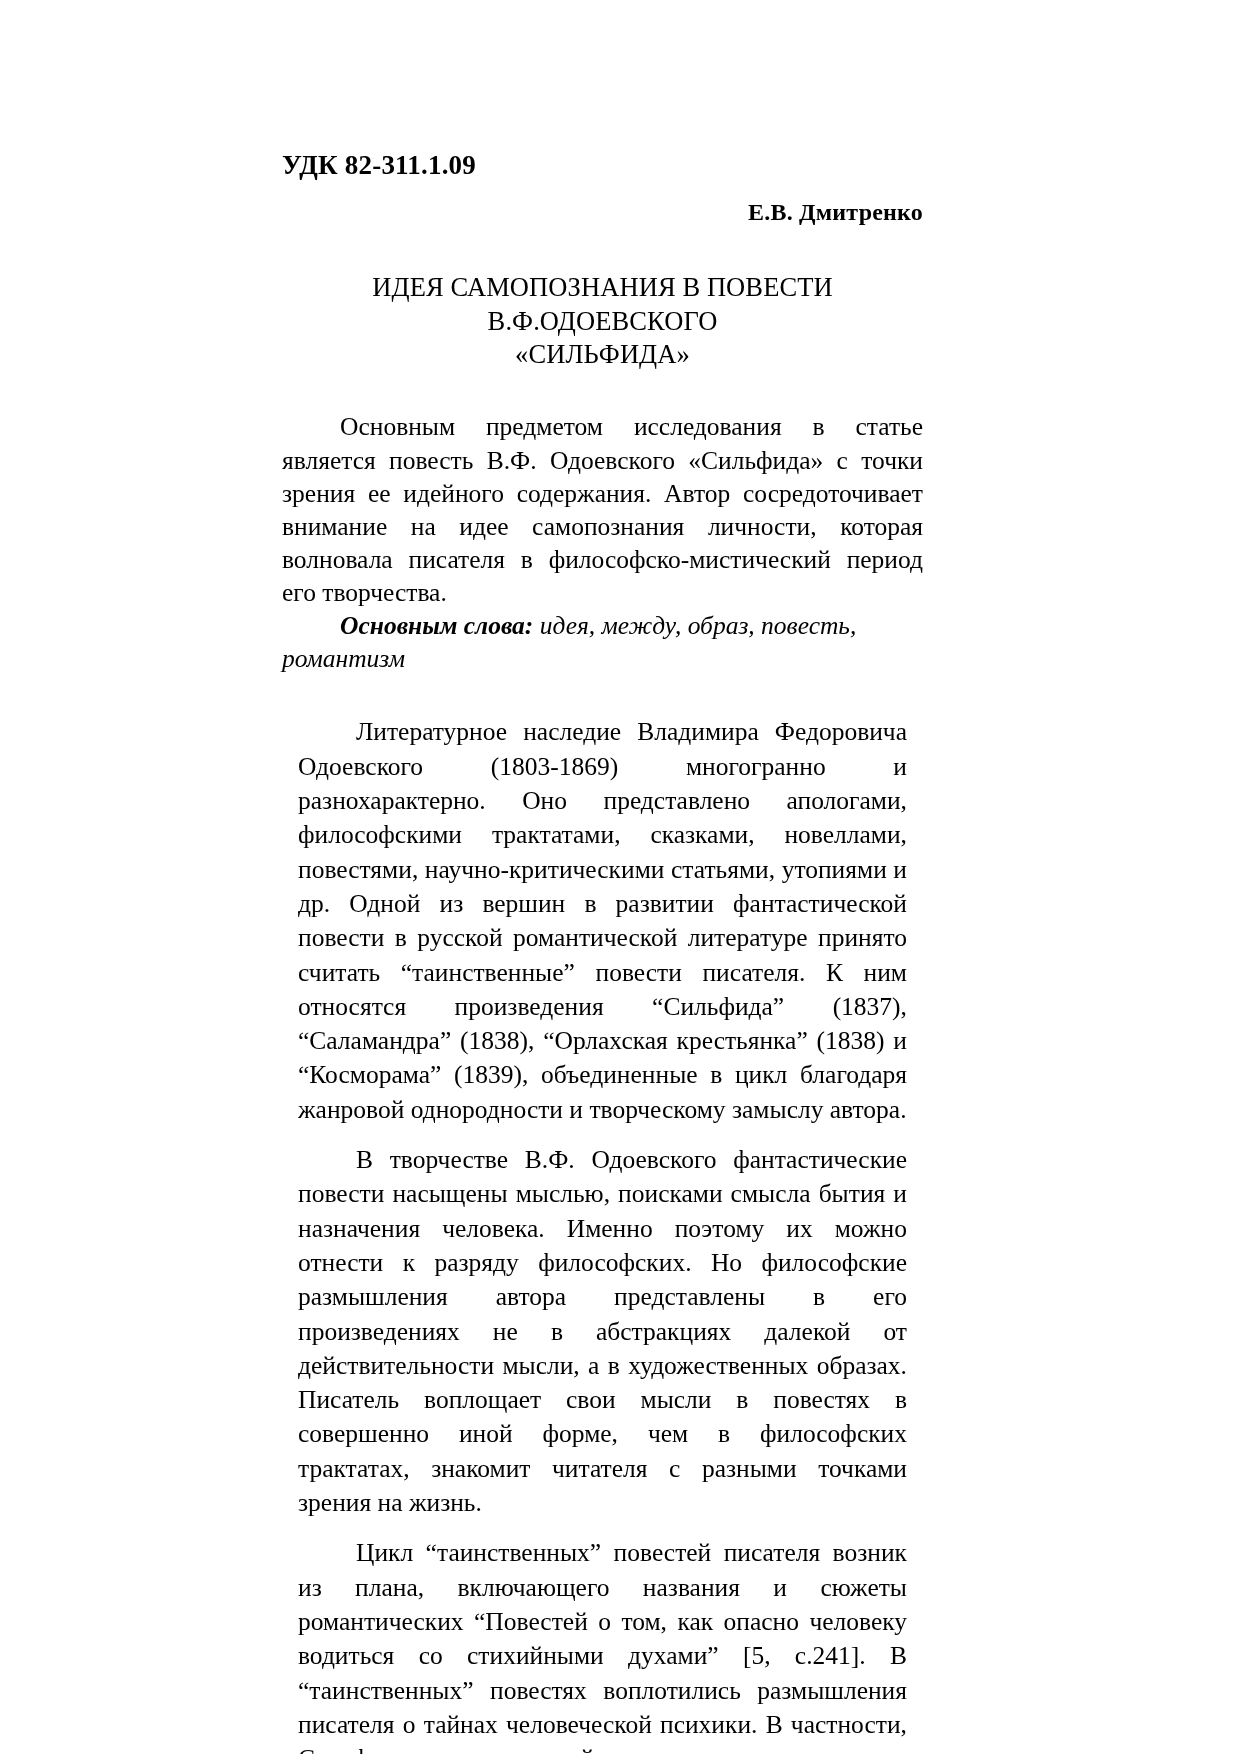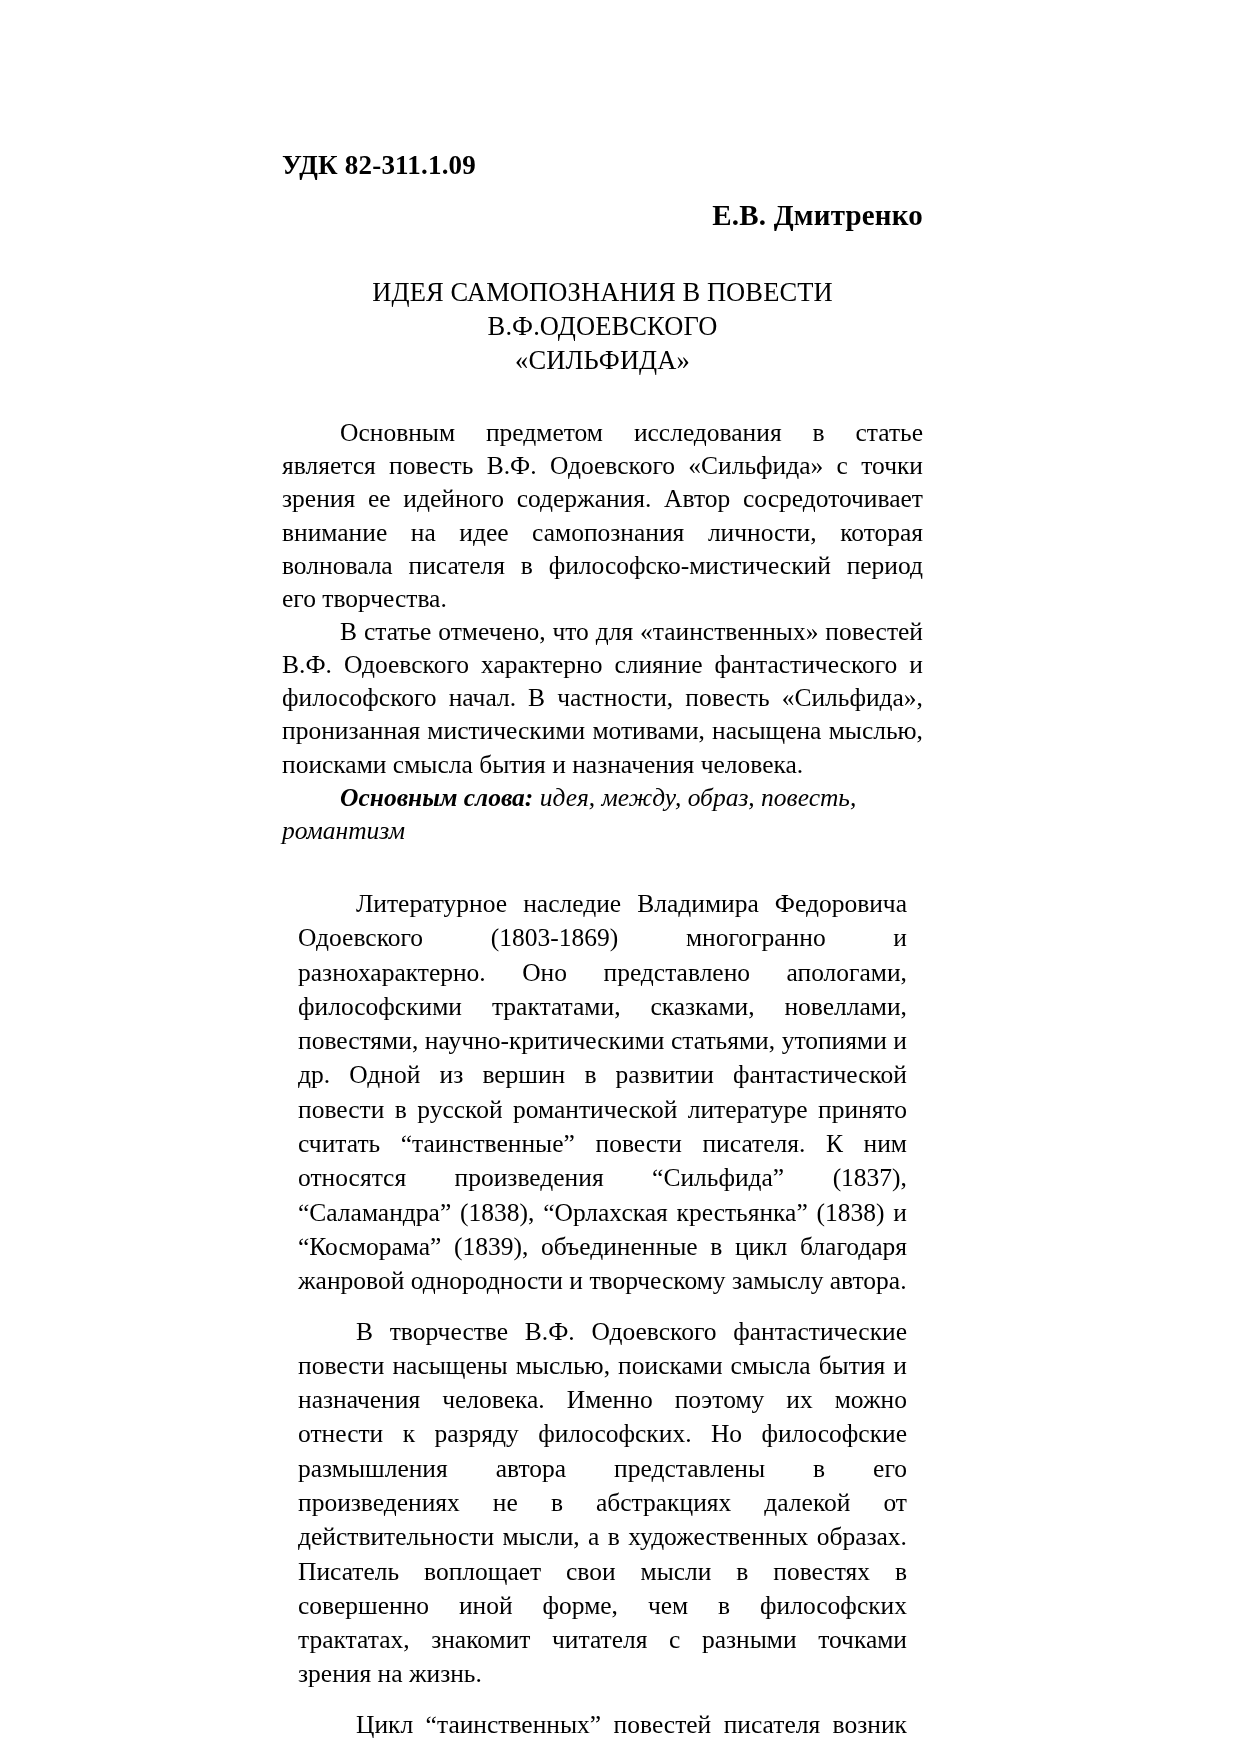--- a/index.html
+++ b/index.html
@@ -23,21 +23,21 @@
     overflow: hidden;
   }
   .udc {
     font-size: 27px;
     font-weight: bold;
     line-height: 1.15;
     margin: 0 0 18px 0;
     letter-spacing: 0.2px;
   }
   .author {
-    font-size: 29px;
+    font-size: 24px;
     font-weight: bold;
     text-align: right;
     line-height: 1.15;
     margin: 0 0 44px 0;
     letter-spacing: 0.2px;
   }
   .title {
     font-size: 26.5px;
     font-weight: normal;
     text-align: center;
@@ -86,21 +86,20 @@
   <div class="udc">УДК 82-311.1.09</div>
 
   <div class="author">Е.В. Дмитренко</div>
 
   <div class="title">
     <span>ИДЕЯ САМОПОЗНАНИЯ В ПОВЕСТИ В.Ф.ОДОЕВСКОГО</span><br>
     <span>«СИЛЬФИДА»</span>
   </div>
 
   <p class="abstract">Основным предметом исследования в статье является повесть В.Ф. Одоевского «Сильфида» с точки зрения ее идейного содержания. Автор сосредоточивает внимание на идее самопознания личности, которая волновала писателя в философско-мистический период его творчества.</p>
-  <p class="abstract">В статье отмечено, что для «таинственных» повестей В.Ф. Одоевского характерно слияние фантастического и философского начал. В частности, повесть «Сильфида», пронизанная мистическими мотивами, насыщена мыслью, поисками смысла бытия и назначения человека.</p>
 
   <p class="keywords">
     <span class="kw-label">Основным слова:</span><span> идея, между, образ, повесть, романтизм</span>
   </p>
 
   <p class="body-par">Литературное наследие Владимира Федоровича Одоевского (1803-1869) многогранно и разнохарактерно. Оно представлено апологами, философскими трактатами, сказками, новеллами, повестями, научно-критическими статьями, утопиями и др. Одной из вершин в развитии фантастической повести в русской романтической литературе принято считать “таинственные” повести писателя. К ним относятся произведения “Сильфида” (1837), “Саламандра” (1838), “Орлахская крестьянка” (1838) и “Косморама” (1839), объединенные в цикл благодаря жанровой однородности и творческому замыслу автора.</p>
   <p class="body-par">В творчестве В.Ф. Одоевского фантастические повести насыщены мыслью, поисками смысла бытия и назначения человека. Именно поэтому их можно отнести к разряду философских. Но философские размышления автора представлены в его произведениях не в абстракциях далекой от действительности мысли, а в художественных образах. Писатель воплощает свои мысли в повестях в совершенно иной форме, чем в философских трактатах, знакомит читателя с разными точками зрения на жизнь.</p>
   <p class="body-par">Цикл “таинственных” повестей писателя возник из плана, включающего названия и сюжеты романтических “Повестей о том, как опасно человеку водиться со стихийными духами” [5, с.241]. В “таинственных” повестях воплотились размышления писателя о тайнах человеческой психики. В частности, Сильфида в одноименной повести – это не столько реальный персонаж, сколько символ, олицетворяющий собой новое, всеобъемлющее знание о мире и идеальных отношениях между людьми. Гоголь заметил, что В.Ф. Одоевского интересуют “психологические явления, непостижимые в человеке” [2, с.247]. В основе повести “Сильфида” лежит идея самопознания – одна из центральных в мистической традиции и в художественной системе писателя. Эта идея реализуется в образах главных героев.</p>
 
 </div>

